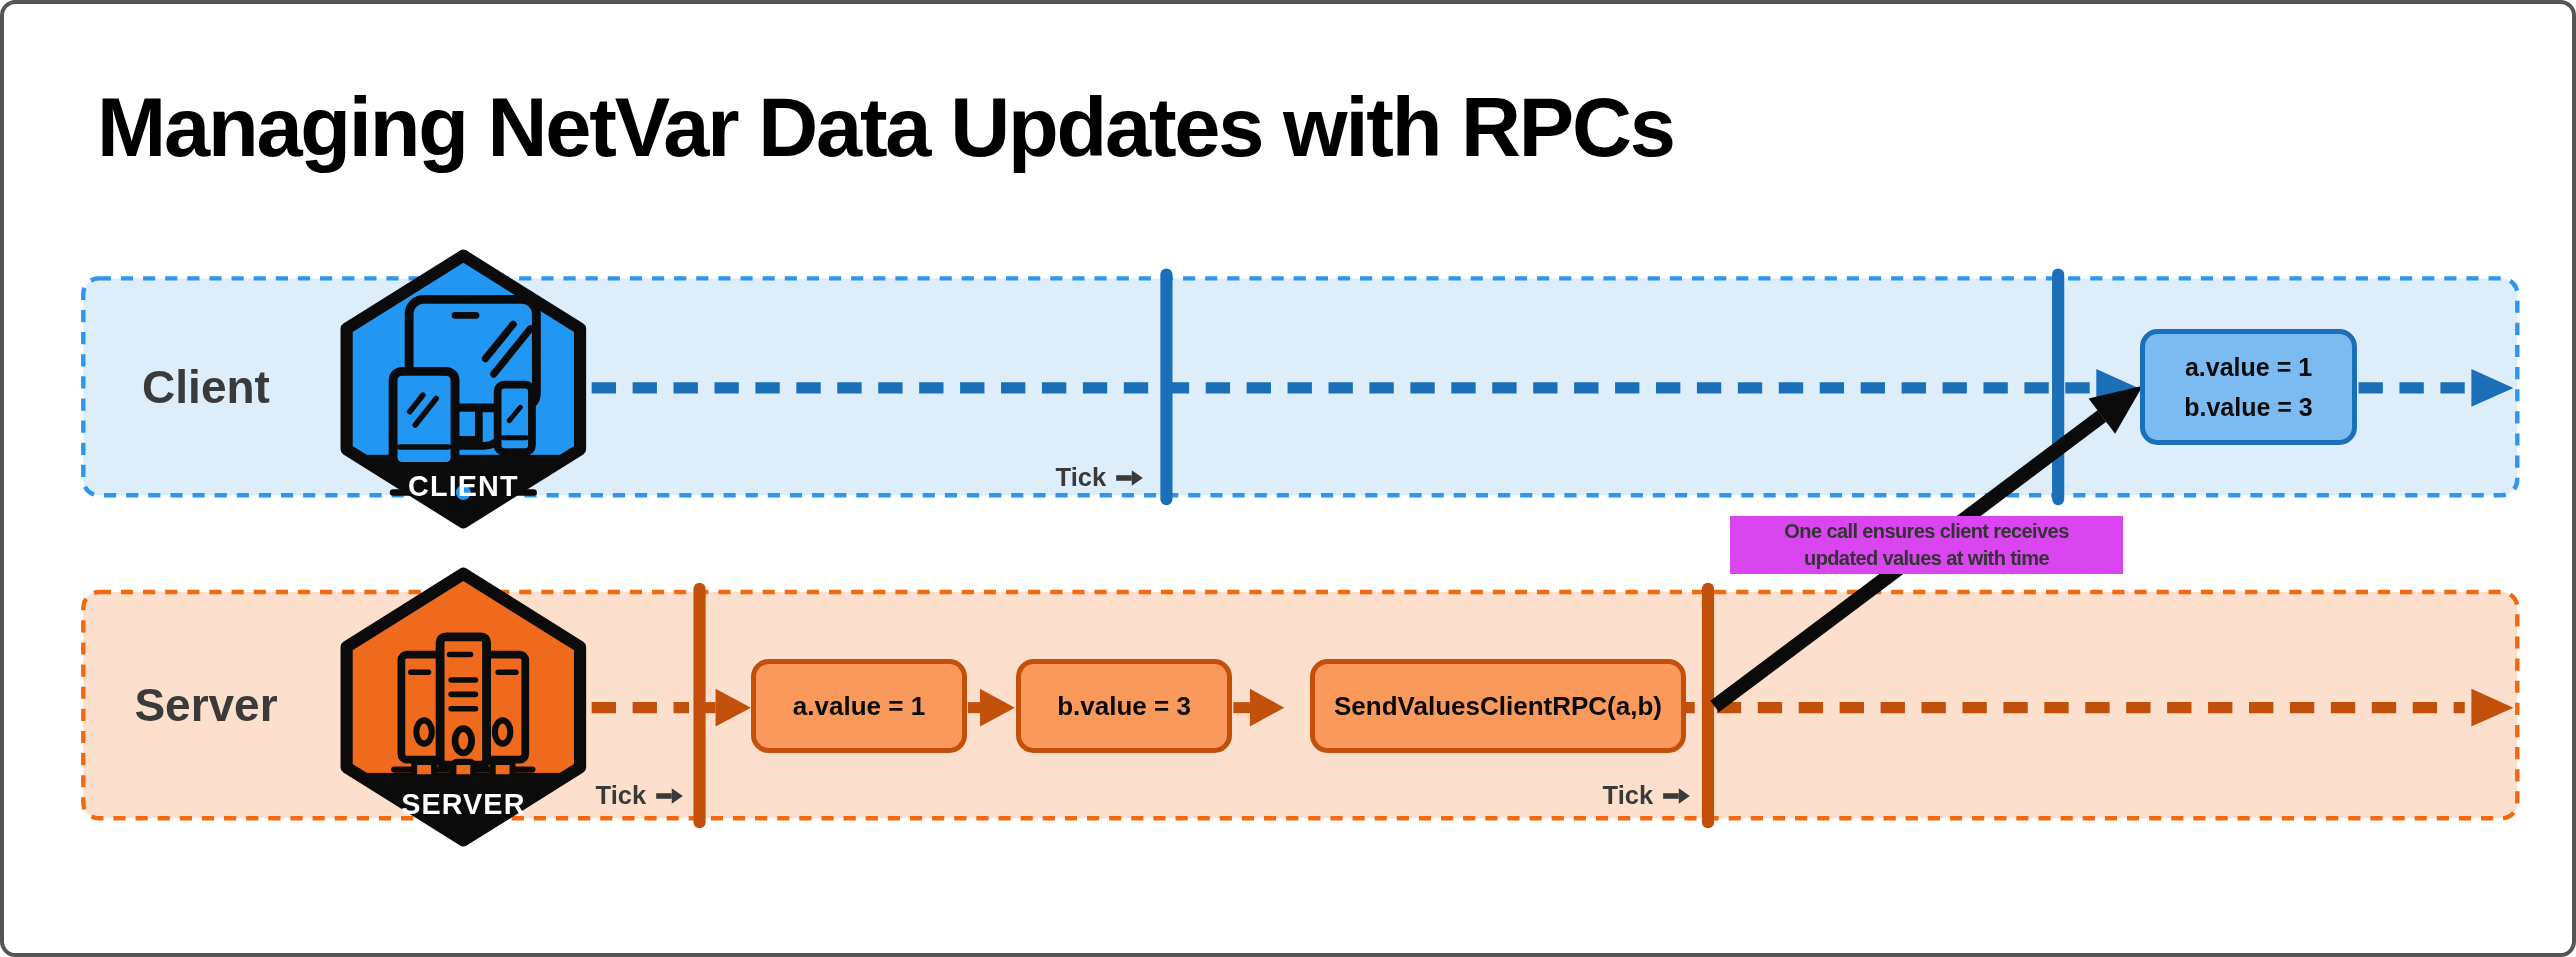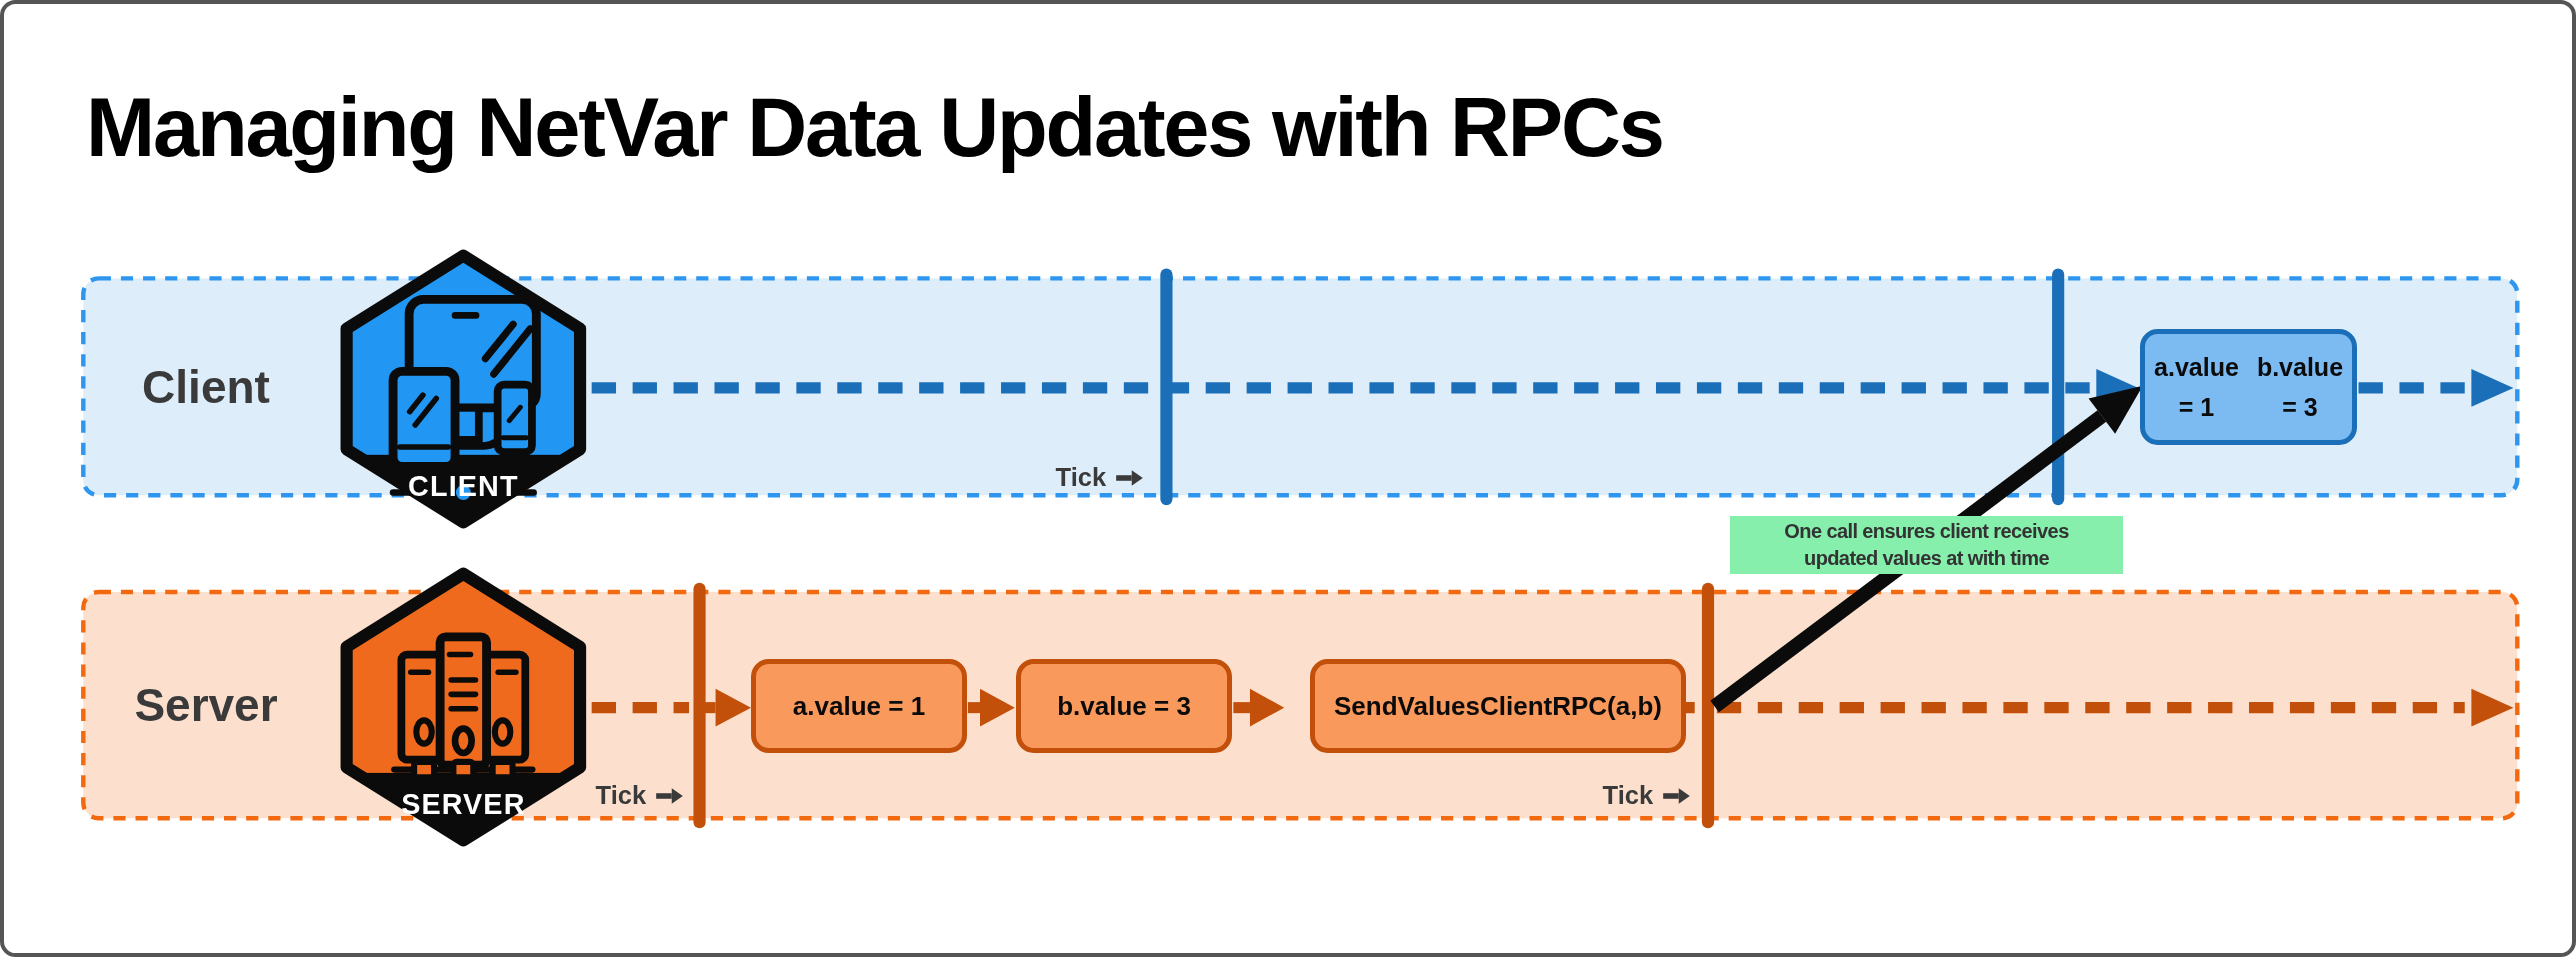--- a/index.html
+++ b/index.html
@@ -7,21 +7,21 @@
   .canvas{
     position:relative;
     width:2576px;height:957px;
     box-sizing:border-box;
     background:#ffffff;
     border:4.4px solid #555555;
     border-radius:15.5px;
     overflow:hidden;
   }
   .title{
-    position:absolute;left:82px;top:82px;
+    position:absolute;left:93px;top:82px;
     font-size:83px;font-weight:800;letter-spacing:-2.2px;
     color:#000000;white-space:nowrap;line-height:1;
   }
   .gfx{position:absolute;left:0;top:0;width:2576px;height:957px;}
   .lane-label{
     position:absolute;left:83px;width:238px;
     display:flex;align-items:center;justify-content:center;
     font-size:46px;font-weight:700;color:#3a3a3a;
   }
   .lane-label.client{top:274px;height:217px;}
@@ -29,41 +29,41 @@
   .tick-label{
     position:absolute;height:33px;
     display:flex;align-items:center;justify-content:flex-end;gap:8.9px;
     font-size:25.5px;font-weight:700;color:#3a3a3a;
   }
   .tick-label.c1{left:1018px;top:457px;width:122px;}
   .tick-label.s1{left:564px;top:775px;width:116px;}
   .tick-label.s2{left:1571px;top:775px;width:116px;}
   .flow-box{
     position:absolute;box-sizing:border-box;
-    display:flex;align-items:center;justify-content:center;
+    display:flex;flex-direction:column;align-items:center;justify-content:center;
     font-weight:700;color:#0b0b0b;text-align:center;
     border-radius:17.7px;
   }
   .flow-box.orange{
     top:655px;height:94px;
     background:#f9995c;border:5.5px solid #c2500a;font-size:26px;
   }
   .flow-box.a{left:747px;width:216px;}
   .flow-box.b{left:1012px;width:216px;}
   .flow-box.send{left:1306px;width:376px;}
   .flow-box.blue{
     left:2136px;top:325px;width:217px;height:116px;
     background:#7cbaf2;border:5.5px solid #1b6fb8;
     font-size:25px;line-height:1.6;
   }
   .annotation{
     position:absolute;left:1726px;top:512px;width:393px;
     text-align:center;font-size:20px;font-weight:700;color:#333333;
     letter-spacing:-0.6px;line-height:1.35;
-    background:#86efac;padding:2.2px 0;
+    background:#d946ef;padding:2.2px 0;
   }
   svg text.badge{
     font-family:"Liberation Sans", sans-serif;
     font-size:52px;font-weight:700;letter-spacing:2px;
     fill:#ffffff;text-anchor:middle;
   }
 </style>
 </head>
 <body>
 

